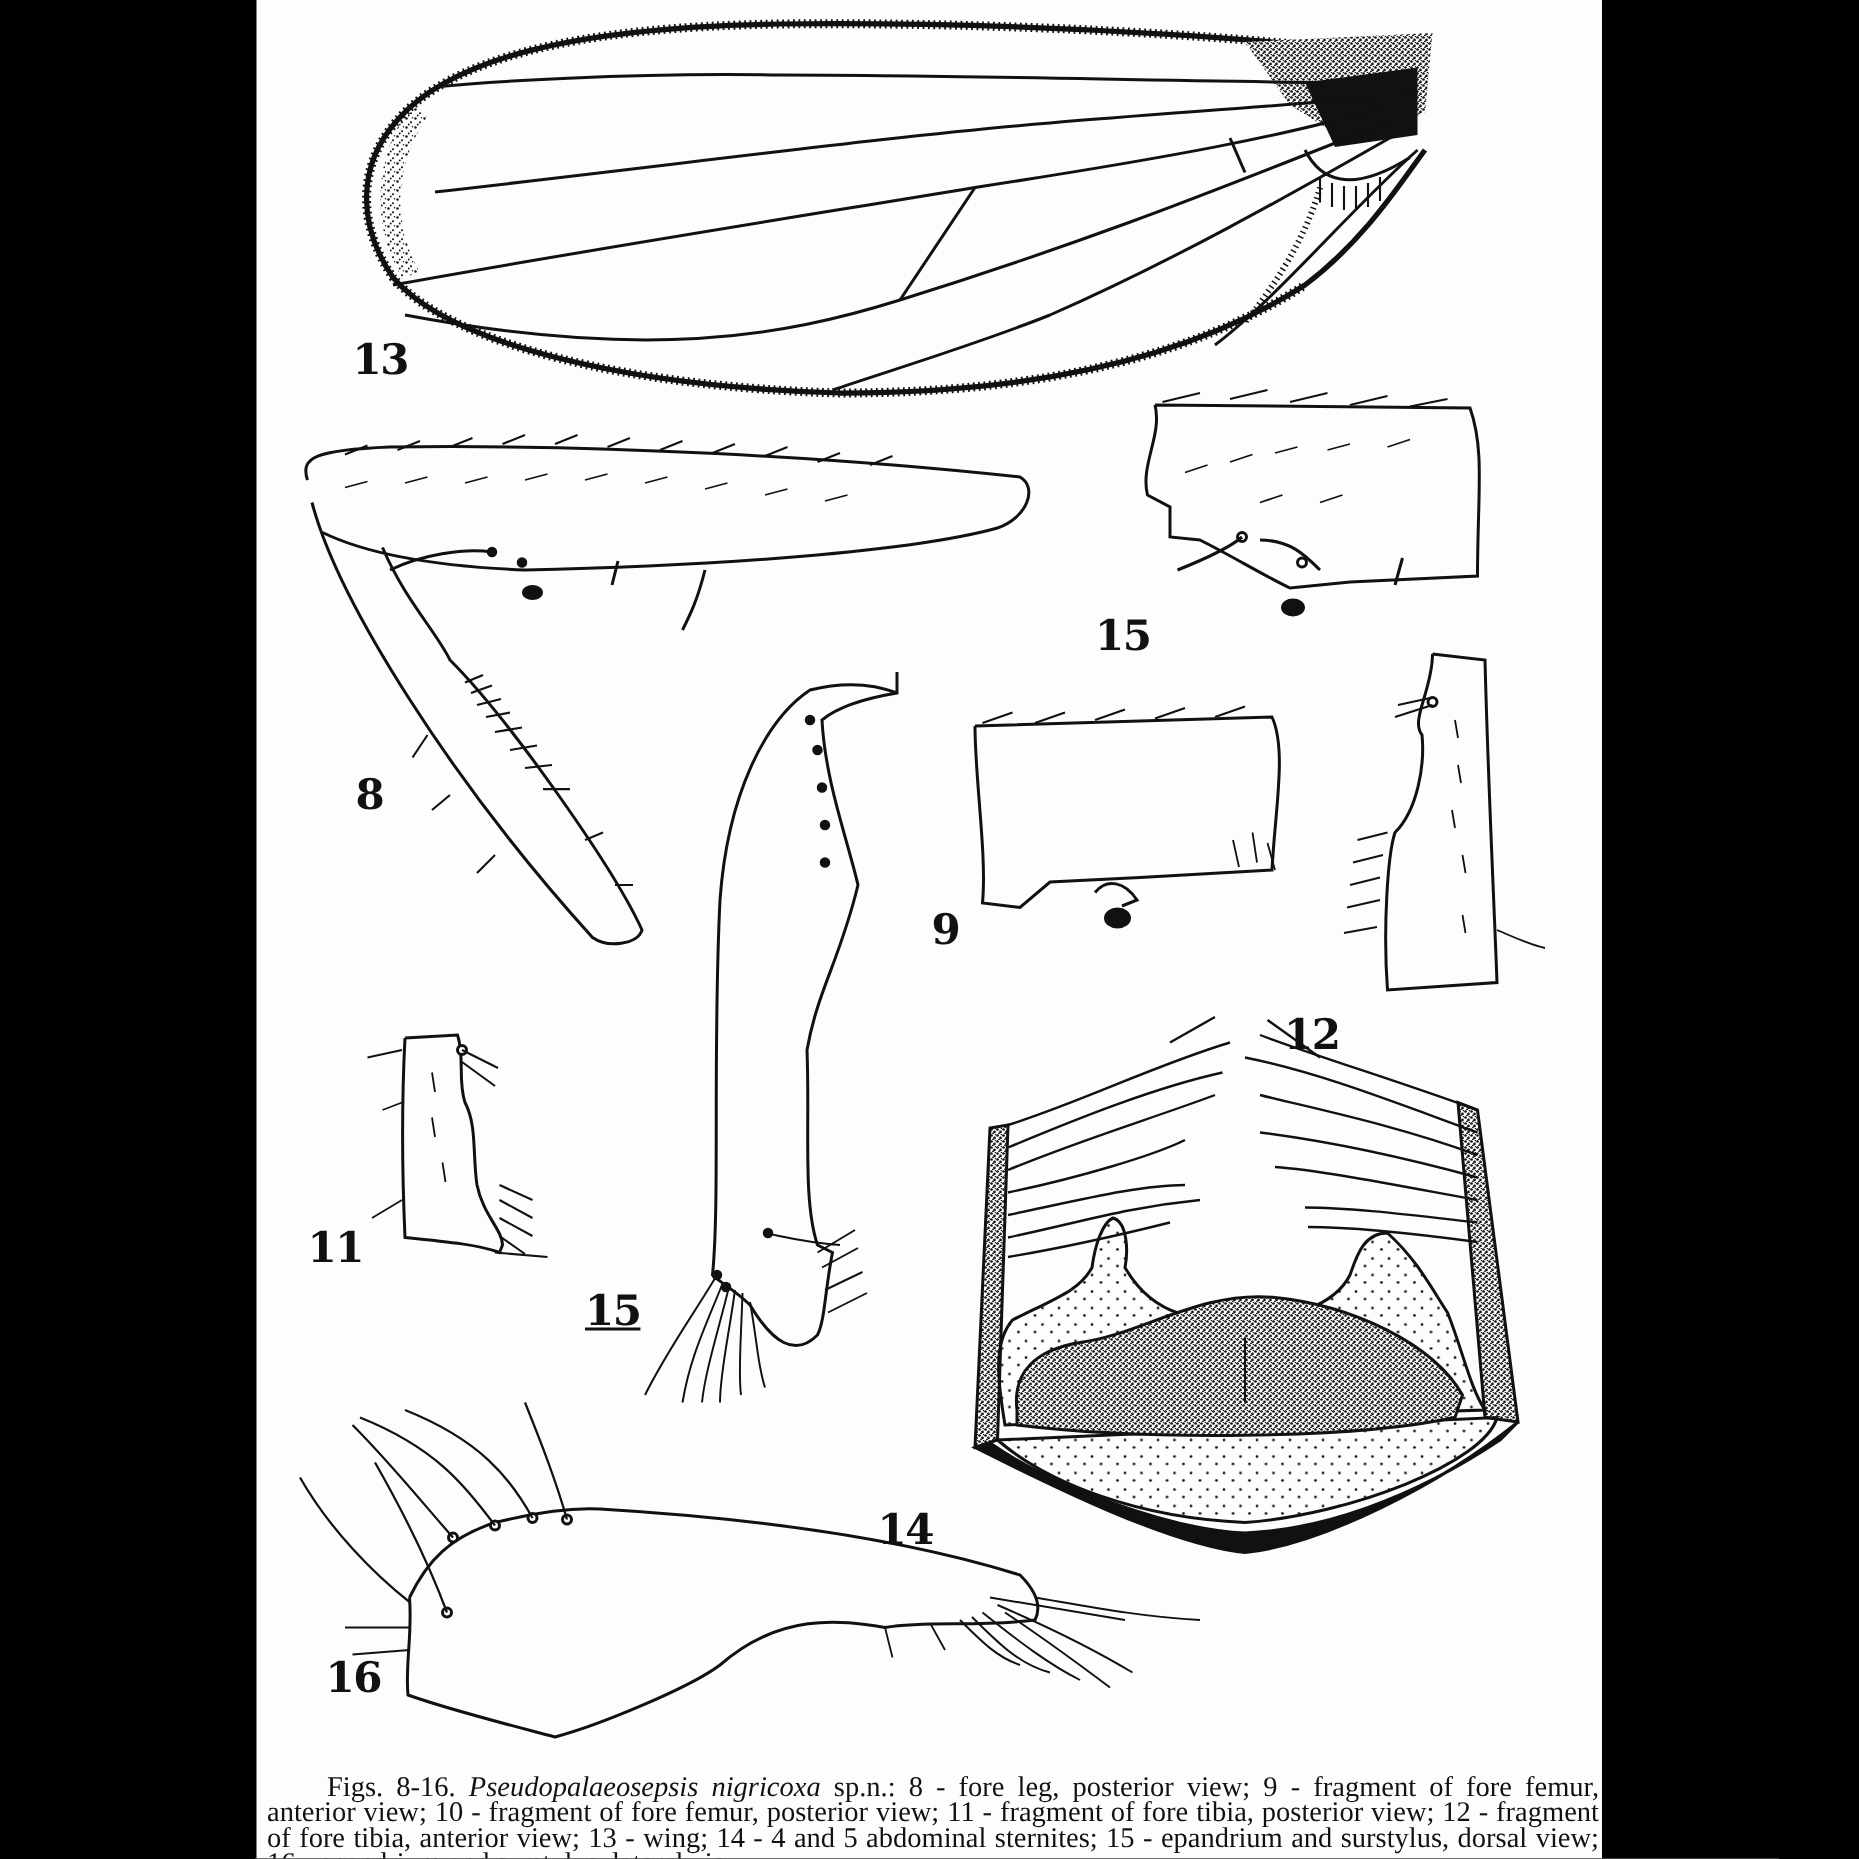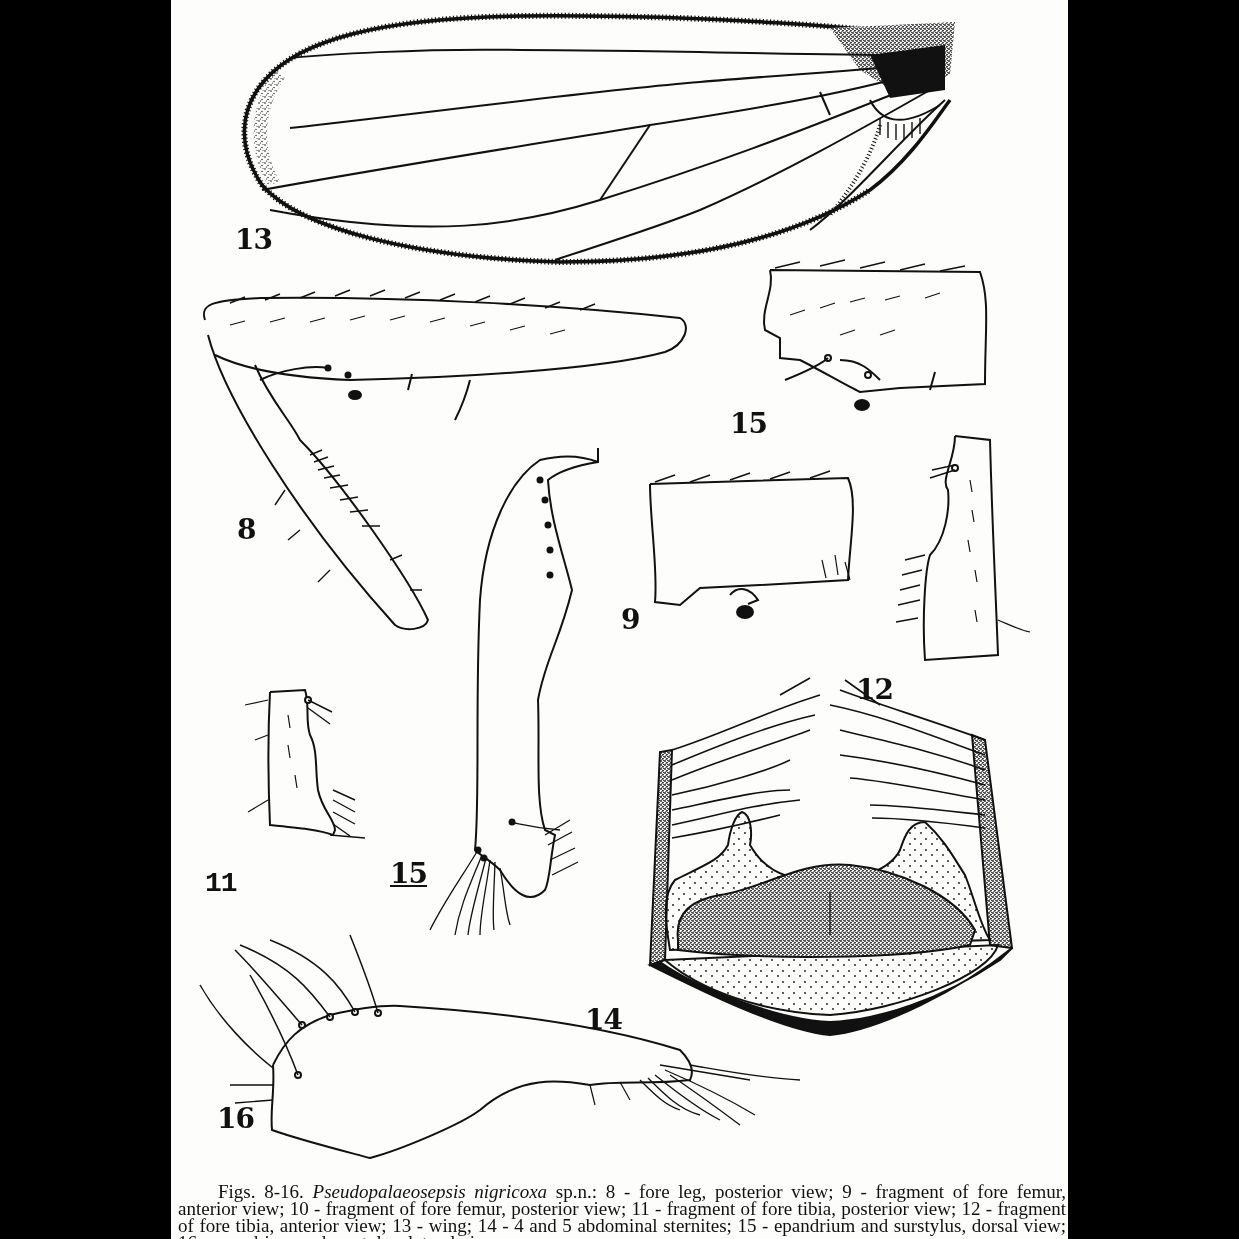--- a/index.html
+++ b/index.html
@@ -186,21 +186,21 @@
     <path d="M660,1065 C690,1070 720,1075 750,1080 M665,1070 C700,1085 730,1100 755,1115 M670,1075 C700,1095 720,1110 740,1125 M655,1075 C680,1095 700,1110 720,1120 M648,1078 C665,1095 680,1110 700,1115 M640,1080 C655,1095 665,1105 680,1110 M690,1065 C720,1070 760,1078 800,1080" stroke-width="1.3"></path>
     <path d="M590,1085 L595,1105 M620,1082 L630,1100" stroke-width="1.2"></path>
   </g>
 </svg>
 
 <div class="fig-label" style="left:235px; top:226px;">13</div>
 <div class="fig-label" style="left:237px; top:516px;">8</div>
 <div class="fig-label" style="left:730px; top:410px;">15</div>
 <div class="fig-label" style="left:621px; top:606px;">9</div>
 <div class="fig-label" style="left:856px; top:637px;margin-top:39px;">12</div>
-<div class="fig-label" style="left:205px; top:870px;font-family:Liberation Mono, monospace;">11</div>
+<div class="fig-label" style="left:205px; top:818px;">11</div>
 <div class="fig-label" style="left:390px; top:860px;text-decoration:underline;">15</div>
 <div class="fig-label" style="left:585px; top:972px;margin-top:34px;">14</div>
 <div class="fig-label" style="left:217px; top:1105px;">16</div>
 
 <div class="caption">
   <span class="indent"></span><span>Figs. 8-16.</span>
   <em>Pseudopalaeosepsis nigricoxa</em>
   <span>sp.n.: 8 - fore leg, posterior view; 9 - fragment of fore femur, anterior view; 10 - fragment of fore femur, posterior view; 11 - fragment of fore tibia, posterior view; 12 - fragment of fore tibia, anterior view; 13 - wing; 14 - 4 and 5 abdominal sternites; 15 - epandrium and surstylus, dorsal view; 16 - epandrium and surstylus, lateral view.</span>
 </div>
 

